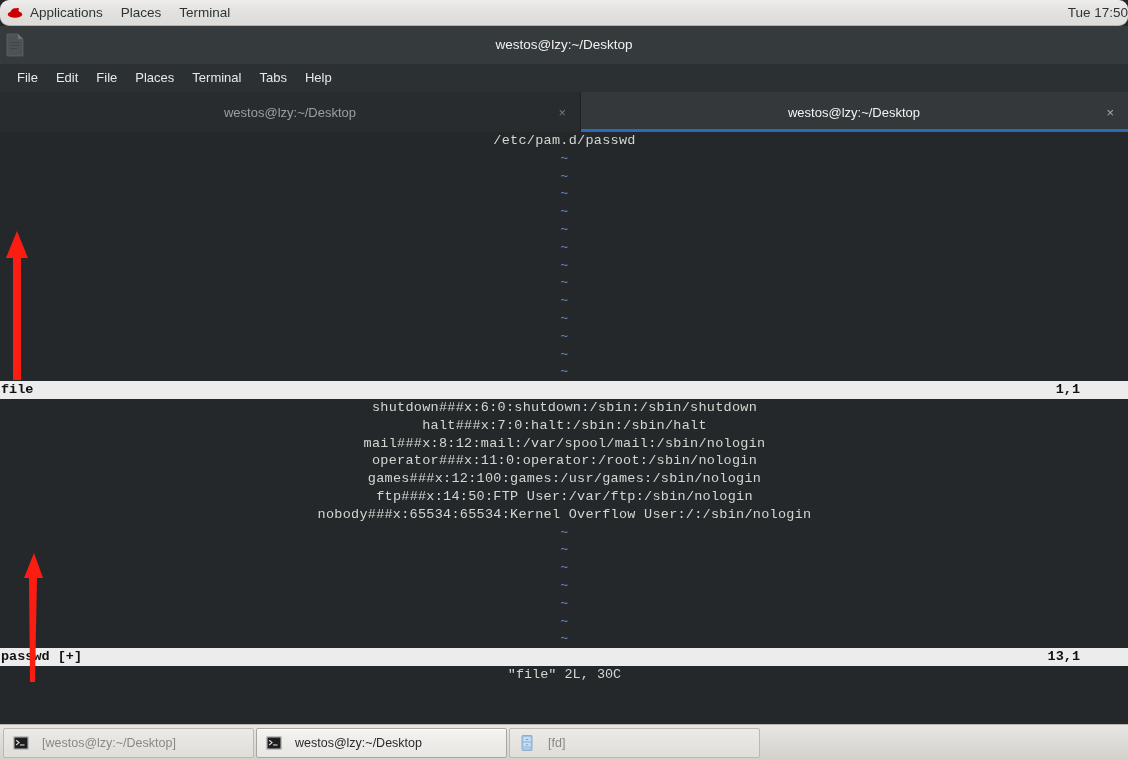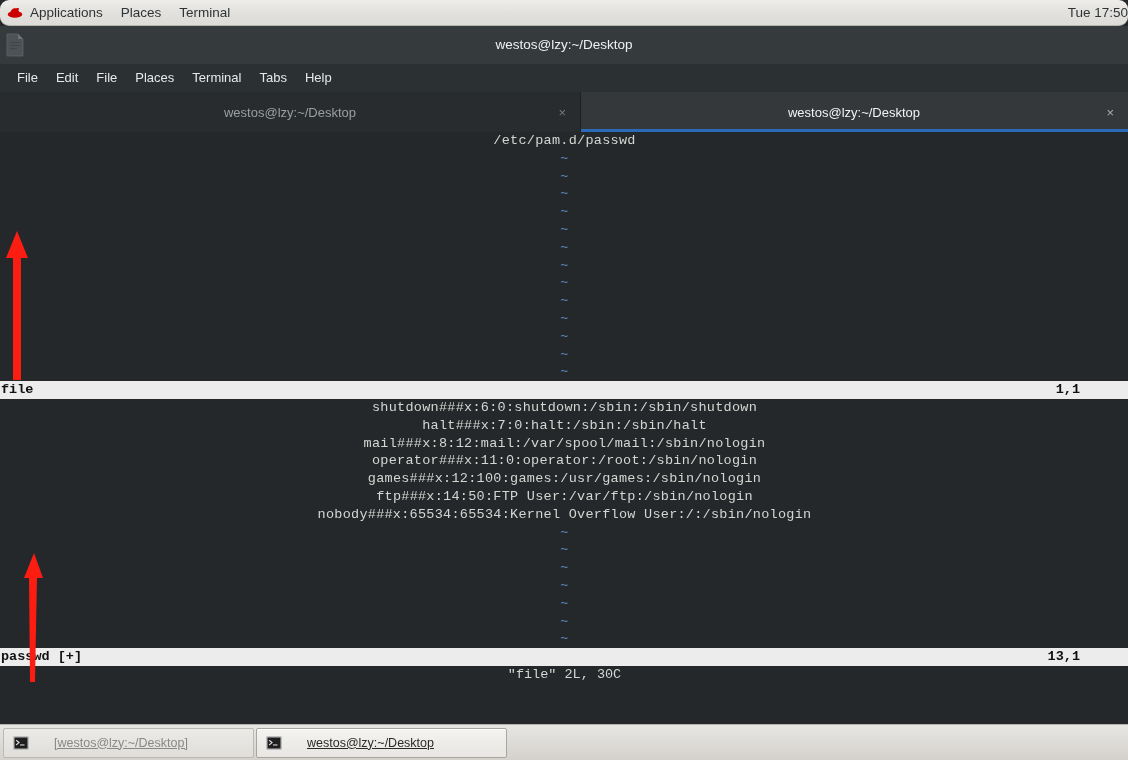--- a/index.html
+++ b/index.html
@@ -146,26 +146,26 @@
     position: absolute; bottom: 0; left: 0;
     width: 1128px; height: 36px;
     background: linear-gradient(to bottom, #e8e6e3 0%, #dedcd8 48%, #d4d1cc 100%);
     border-top: 1px solid #b6b3ad;
     display: flex; align-items: center;
     padding: 3px 2px;
   }
   .task-btn {
     height: 30px; width: 251px;
     margin: 0 1px;
-    display: flex; align-items: center; gap: 24px;
+    display: flex; align-items: center; gap: 12px;
     padding: 0 8px;
     font-size: 12.5px;
     border: 1px solid #bcb9b4;
     border-radius: 2px;
-    white-space: nowrap; overflow: hidden; text-decoration: underline;
+    white-space: nowrap; overflow: hidden;
   }
   .task-btn.minimized {
     background: linear-gradient(to bottom, #eceae7, #e0ded9);
     color: #8a8884;
   }
   .task-btn.active {
     background: linear-gradient(to bottom, #f4f3f1, #e8e6e2);
     color: #2a2a2a;
     border-color: #a9a69f;
     box-shadow: inset 0 1px 0 #ffffff;
@@ -309,15 +309,27 @@
       <span>
         <svg class="term-icon" width="18" height="18" viewBox="0 0 18 18">
           <rect x="1" y="2" width="16" height="14" rx="1.5" fill="#bfbfbf"></rect>
           <rect x="2.5" y="3.5" width="13" height="11" fill="#1e1e1e"></rect>
           <path d="M4.2 6.2 L7 8.6 L4.2 11" stroke="#d8d8d8" stroke-width="1.2" fill="none"></path>
           <rect x="8" y="10.4" width="4.5" height="1.1" fill="#d8d8d8"></rect>
         </svg>
       </span>
       <span class="task-label">westos@lzy:~/Desktop</span>
     </div>
+    <div class="task-btn minimized">
+      <span>
+        <svg class="file-icon" width="18" height="18" viewBox="0 0 18 18">
+          <rect x="4" y="1.5" width="10" height="15" rx="1" fill="#a8c8e8" stroke="#7ba3cc" stroke-width="0.8"></rect>
+          <rect x="5" y="3" width="8" height="4.4" fill="#cfe2f3" stroke="#8fb4d8" stroke-width="0.5"></rect>
+          <rect x="5" y="8.4" width="8" height="4.4" fill="#cfe2f3" stroke="#8fb4d8" stroke-width="0.5"></rect>
+          <rect x="7.6" y="5" width="2.8" height="0.9" fill="#6d94ba"></rect>
+          <rect x="7.6" y="10.4" width="2.8" height="0.9" fill="#6d94ba"></rect>
+        </svg>
+      </span>
+      <span class="task-label">[fd]</span>
+    </div>
   </div>
 
 </div>
 
 </body></html>

